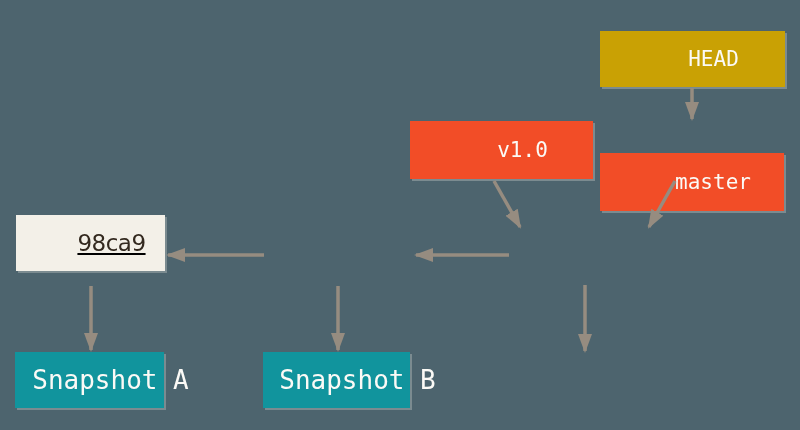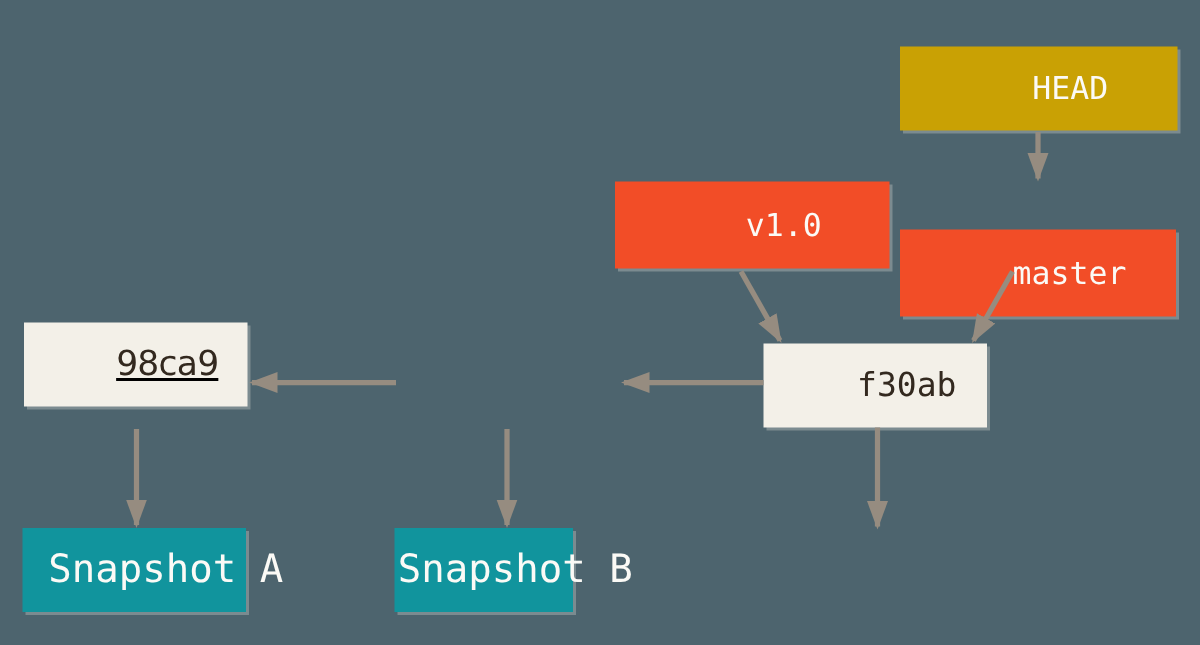--- a/index.html
+++ b/index.html
@@ -17,21 +17,21 @@
     box-sizing:border-box; box-shadow:2px 2px 0 rgba(245,242,234,0.28);padding-left:42px;
   }
   .node span{white-space:nowrap;}
   .n-head   {left:600px; top:31px;  width:185px; height:56px; background:var(--head_bg,#c9a104);}
   .n-v10    {left:410px; top:121px; width:183px; height:58px; background:var(--ref_bg,#f24d27);}
   .n-master {left:600px; top:121px; width:184px; height:58px; background:var(--ref_bg,#f24d27);margin-top:32px;}
   .n-c1     {left:16px;  top:215px; width:149px; height:56px; background:var(--commit_bg,#f3f0e8);text-decoration:underline;}
   .n-c2     {left:264px; top:229px; width:149px; height:56px; background:var(--commit_bg,#f3f0e8);}
   .n-c3     {left:509px; top:229px; width:149px; height:56px; background:var(--commit_bg,#f3f0e8);}
   .n-s1     {left:15px;  top:352px; width:149px; height:56px; background:var(--snapshot_bg,#11949d);}
-  .n-s2     {left:263px; top:352px; width:119px; height:56px; background:var(--snapshot_bg,#11949d);}
+  .n-s2     {left:263px; top:352px; width:147px; height:56px; background:var(--snapshot_bg,#11949d);}
   .n-s3     {left:511px; top:352px; width:149px; height:56px; background:var(--snapshot_bg,#11949d);}
   .ref-label{color:var(--light_text,#fbfaf6); font-size:21px;}
   .snap-label{color:var(--light_text,#fbfaf6); font-size:26px;}
   .hash-sans{color:var(--dark_text,#33291f); font-size:23px;
              font-family:"DejaVu Sans","Liberation Sans",sans-serif; letter-spacing:-0.5px;}
   .hash-mono{color:var(--dark_text,#33291f); font-size:22px;}
   .edges{position:absolute; left:0; top:0; pointer-events:none;}
   .edges line{stroke:var(--arrow,#968c80); stroke-width:3.5;}
   .edges marker path{fill:var(--arrow,#968c80);}
 </style>
@@ -50,23 +50,20 @@
 
   <div class="node n-master">
     <span class="ref-label">master</span>
   </div>
 
   <div class="node n-c1">
     <span class="hash-sans">98ca9</span>
   </div>
 
 
-  <div class="node n-c3">
-    <span class="hash-mono">f30ab</span>
-  </div>
 
   <div class="node n-s1">
     <span class="snap-label">Snapshot A</span>
   </div>
 
   <div class="node n-s2">
     <span class="snap-label">Snapshot B</span>
   </div>
 
 

